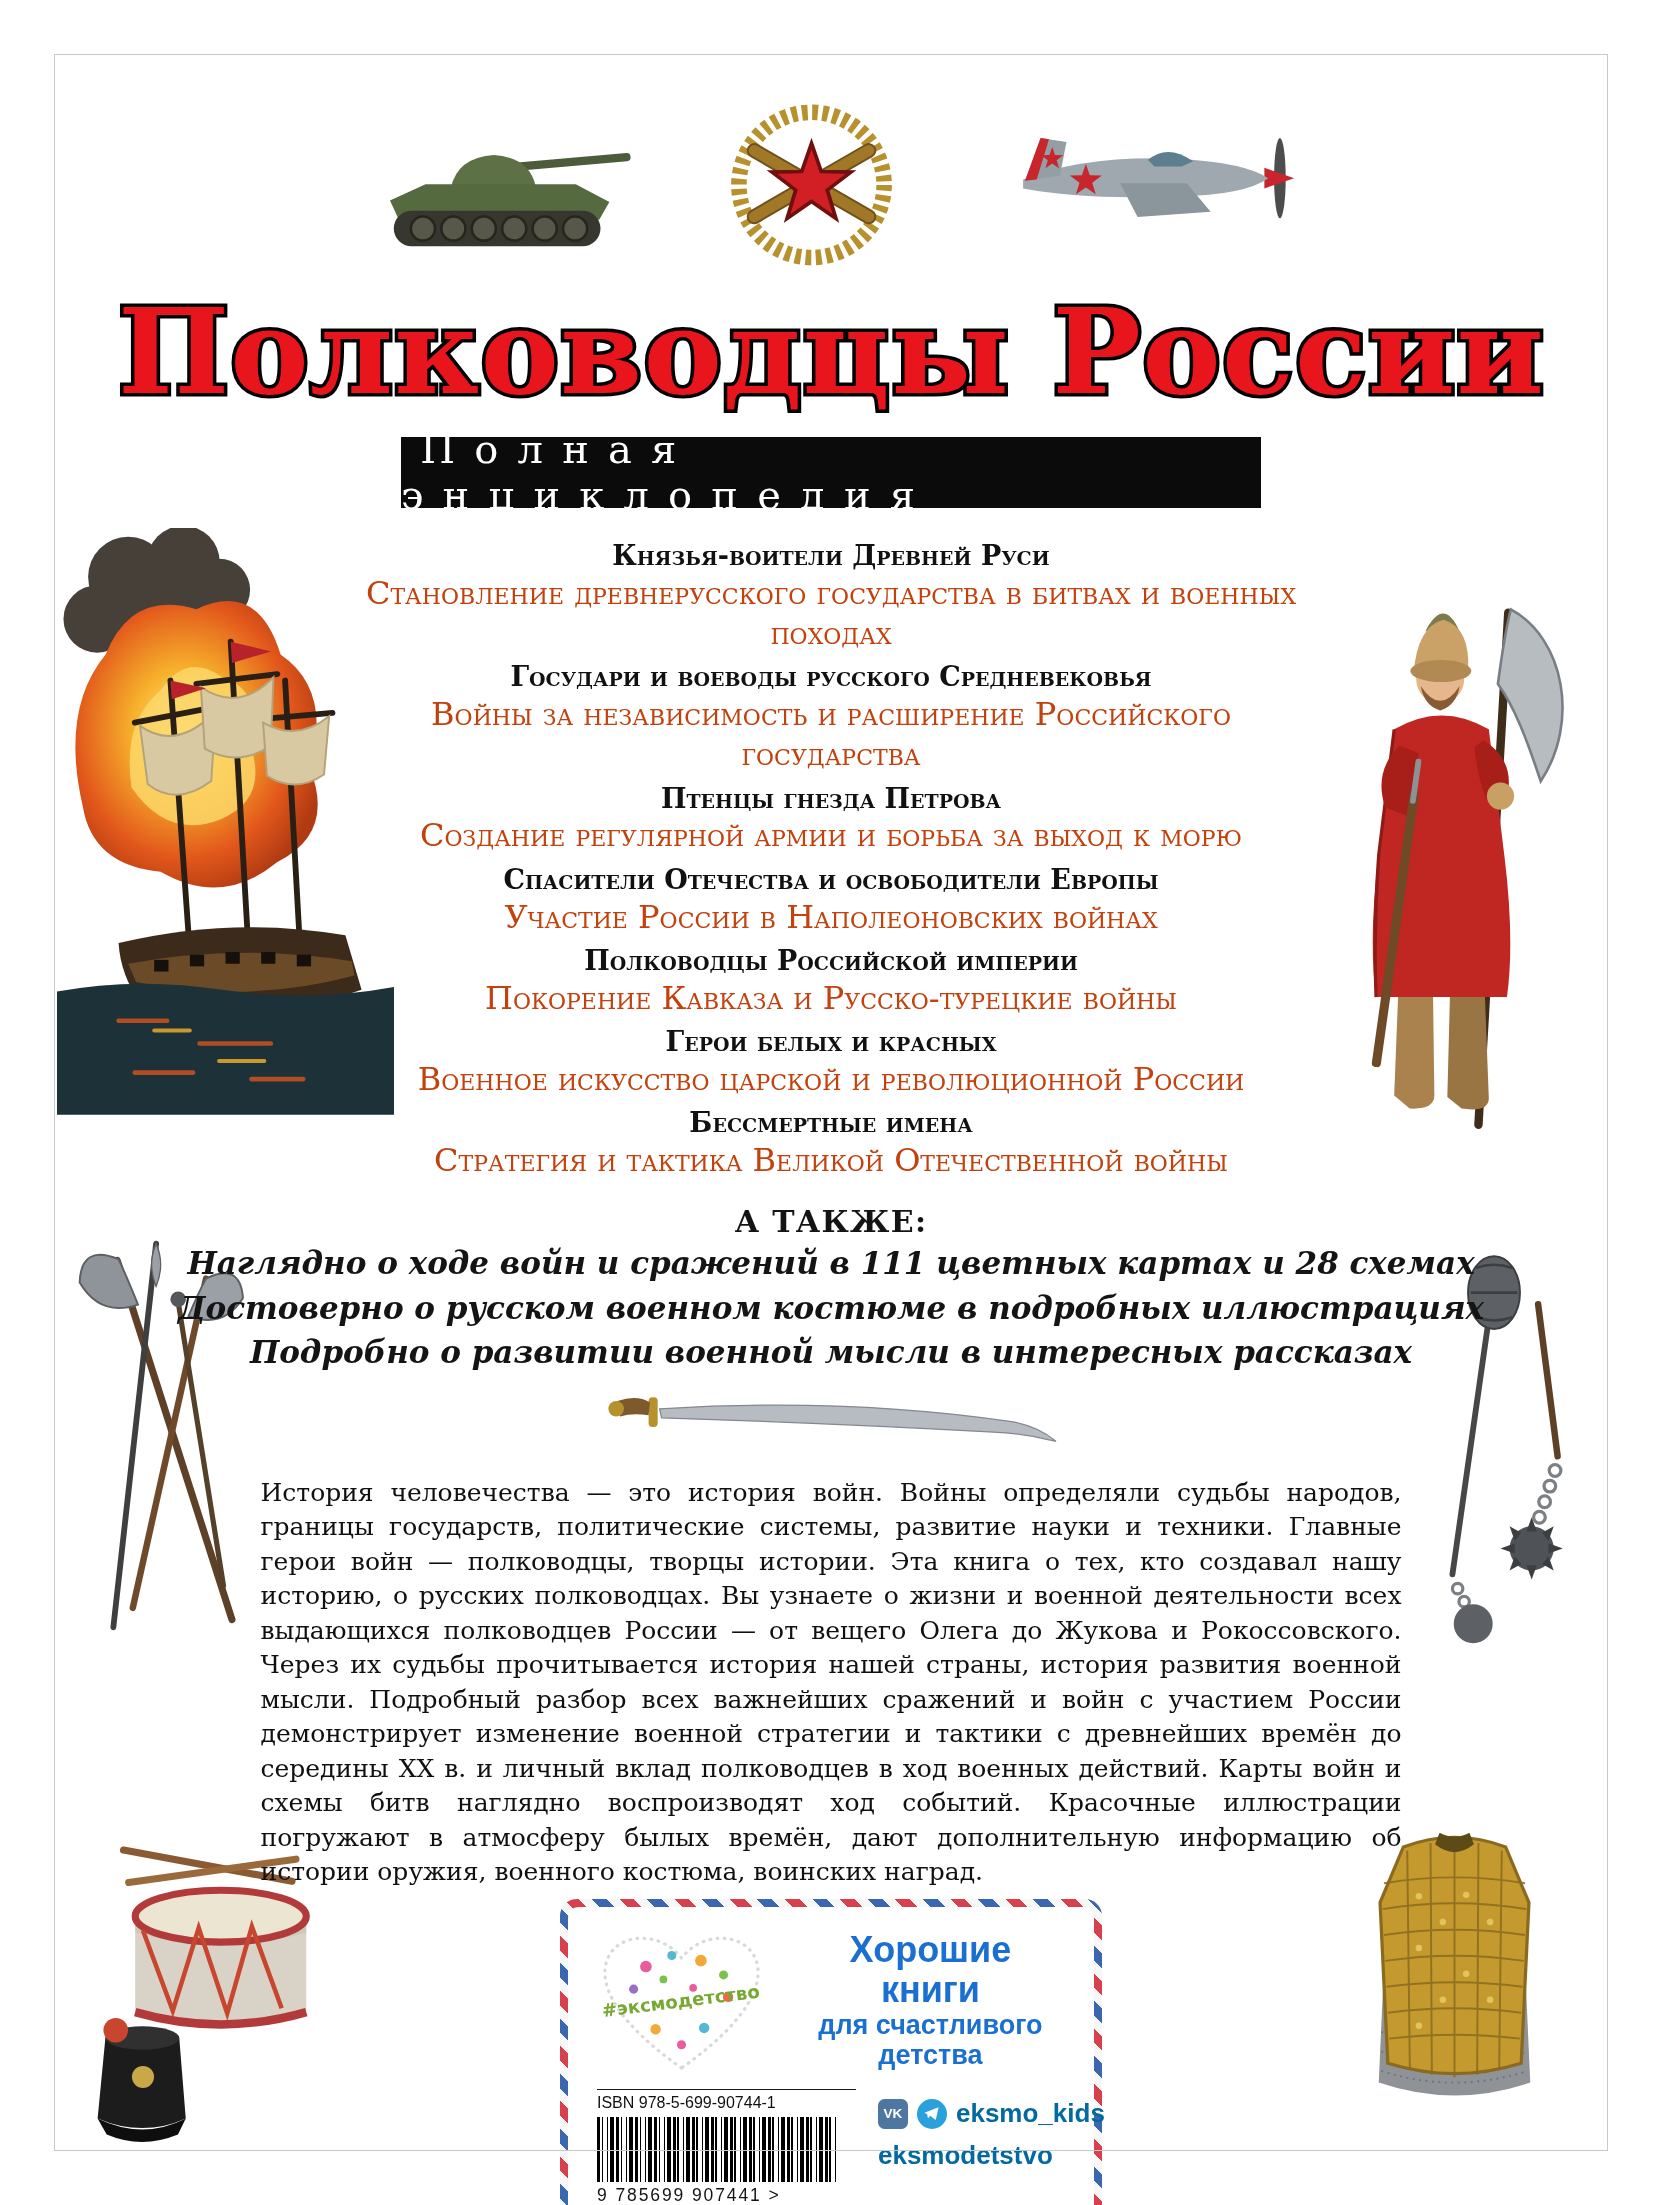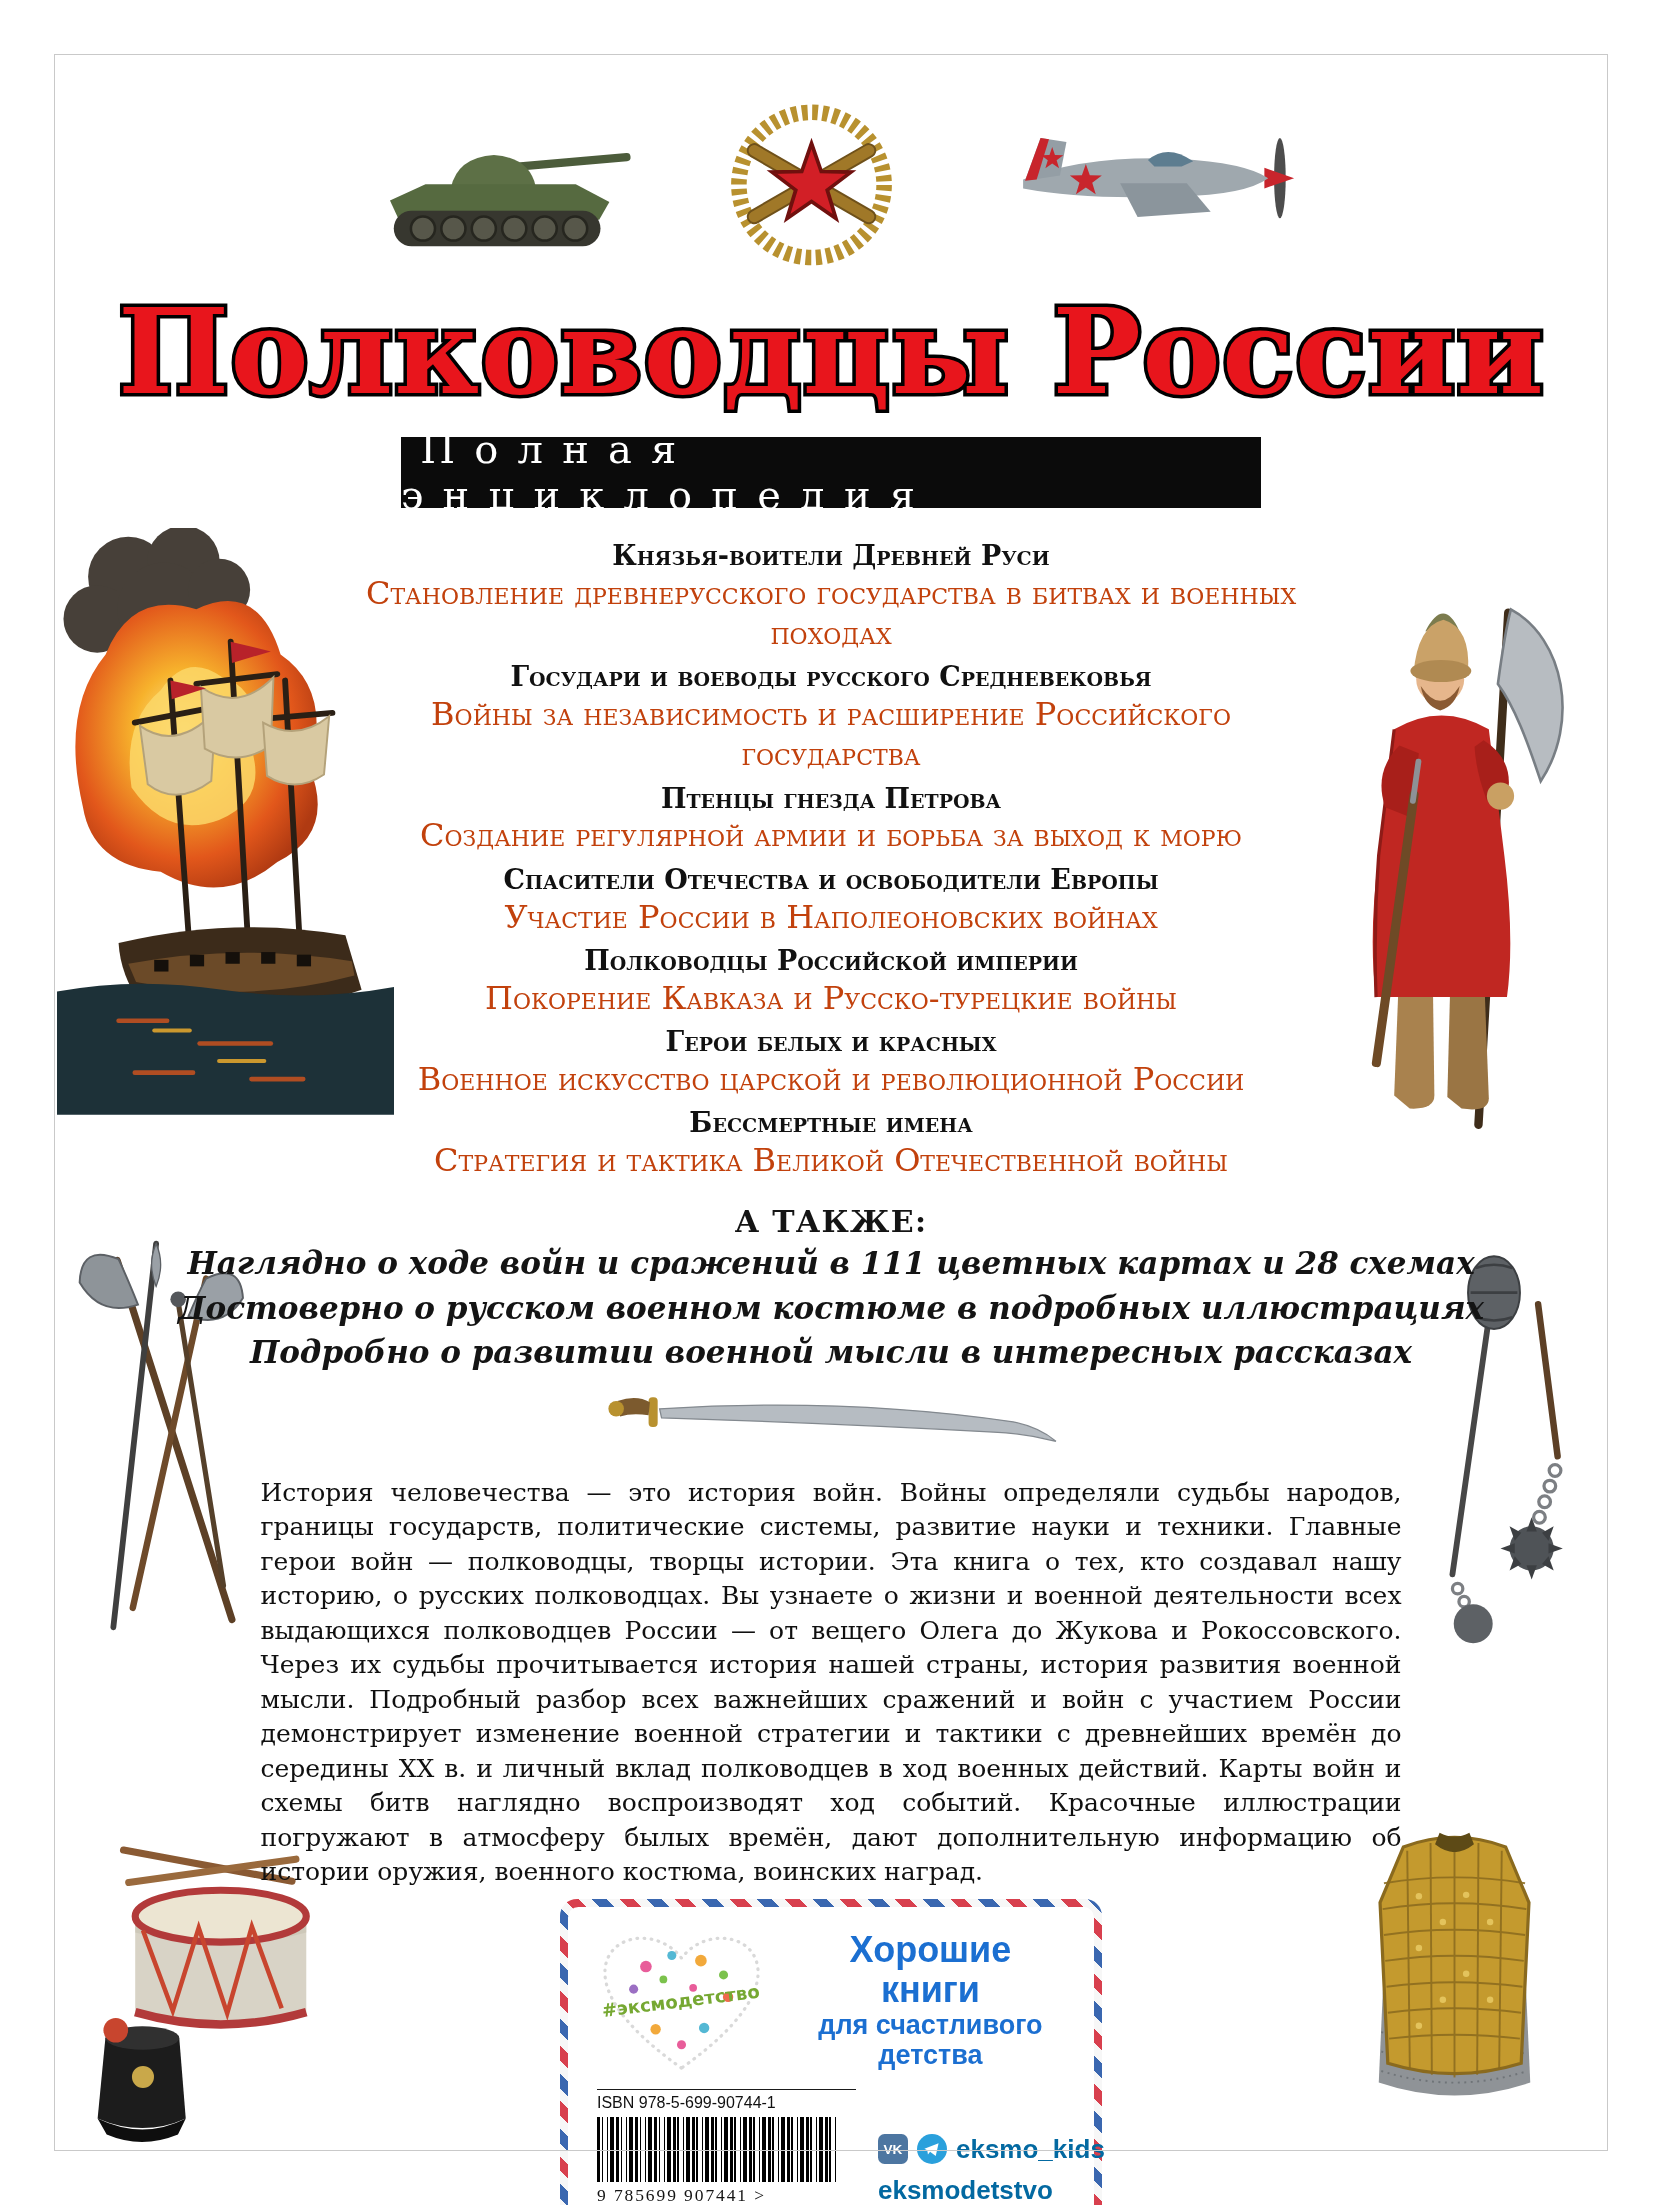--- a/index.html
+++ b/index.html
@@ -66,31 +66,31 @@
   }
   .postcard-inner { background:#ffffff; border-radius:10.4px; padding:10.4px 15.6px 11.7px; }
   .pc-top { display:flex; align-items:center; gap:3.9px; }
   .heart-wrap { flex:0 0 195px; }
   .slogan {
     flex:1; text-align:center; color:#1b6fd1; font-weight:bold;
     font-family:"Liberation Sans", sans-serif; line-height:1.12;
   }
   .slogan-line-big { font-size:36px; }
   .slogan-line-small { font-size:27px; }
-  .pc-bottom { display:flex; align-items:flex-end; margin-top:6.5px;padding-left:13px; }
+  .pc-bottom { display:flex; align-items:flex-start; margin-top:6.5px;padding-left:13px; }
   .pc-left { flex:0 0 259px; }
   .isbn {
     font-family:"Liberation Sans", sans-serif; font-size:16px; color:#111;
     border-top:1.9px solid #1a1a1a; padding:3.9px 0 5.2px;
   }
   .barcode-bars {
     width:241px; height:65px;
     background:repeating-linear-gradient(90deg,#000 0 2.6px,#fff 2.6px 4.5px,#000 4.5px 5.8px,#fff 5.8px 9.7px,#000 9.7px 11px,#fff 11px 13px,#000 13px 17px,#fff 17px 19px);
   }
-  .barcode-digits { font-family:Liberation Serif, serif; font-size:17.5px; letter-spacing:1.9px; margin-top:3.2px; }
+  .barcode-digits { font-family:Liberation Sans, sans-serif; font-size:17.5px; letter-spacing:1.9px; margin-top:3.2px; }
   .pc-right { flex:1; padding-left:22px; display:flex; flex-direction:column; gap:10.4px; align-items:flex-start; margin-top:9px; }
   .social-row { display:flex; align-items:center; gap:9px; }
   .vk-icon {
     width:30px; height:30px; border-radius:6.5px; background:#4d76a1; color:#fff;
     font-family:"Liberation Sans", sans-serif; font-weight:bold; font-size:13.6px;
     display:flex; align-items:center; justify-content:center;
   }
   .tg-icon { width:30px; height:30px; border-radius:50%; background:#2aa0dc; display:flex; align-items:center; justify-content:center; }
   .social-label  { color:#0369a1; font:bold 26px "Liberation Sans", sans-serif; }
   .social-label2 { color:#0369a1; font:bold 26px "Liberation Sans", sans-serif; }

